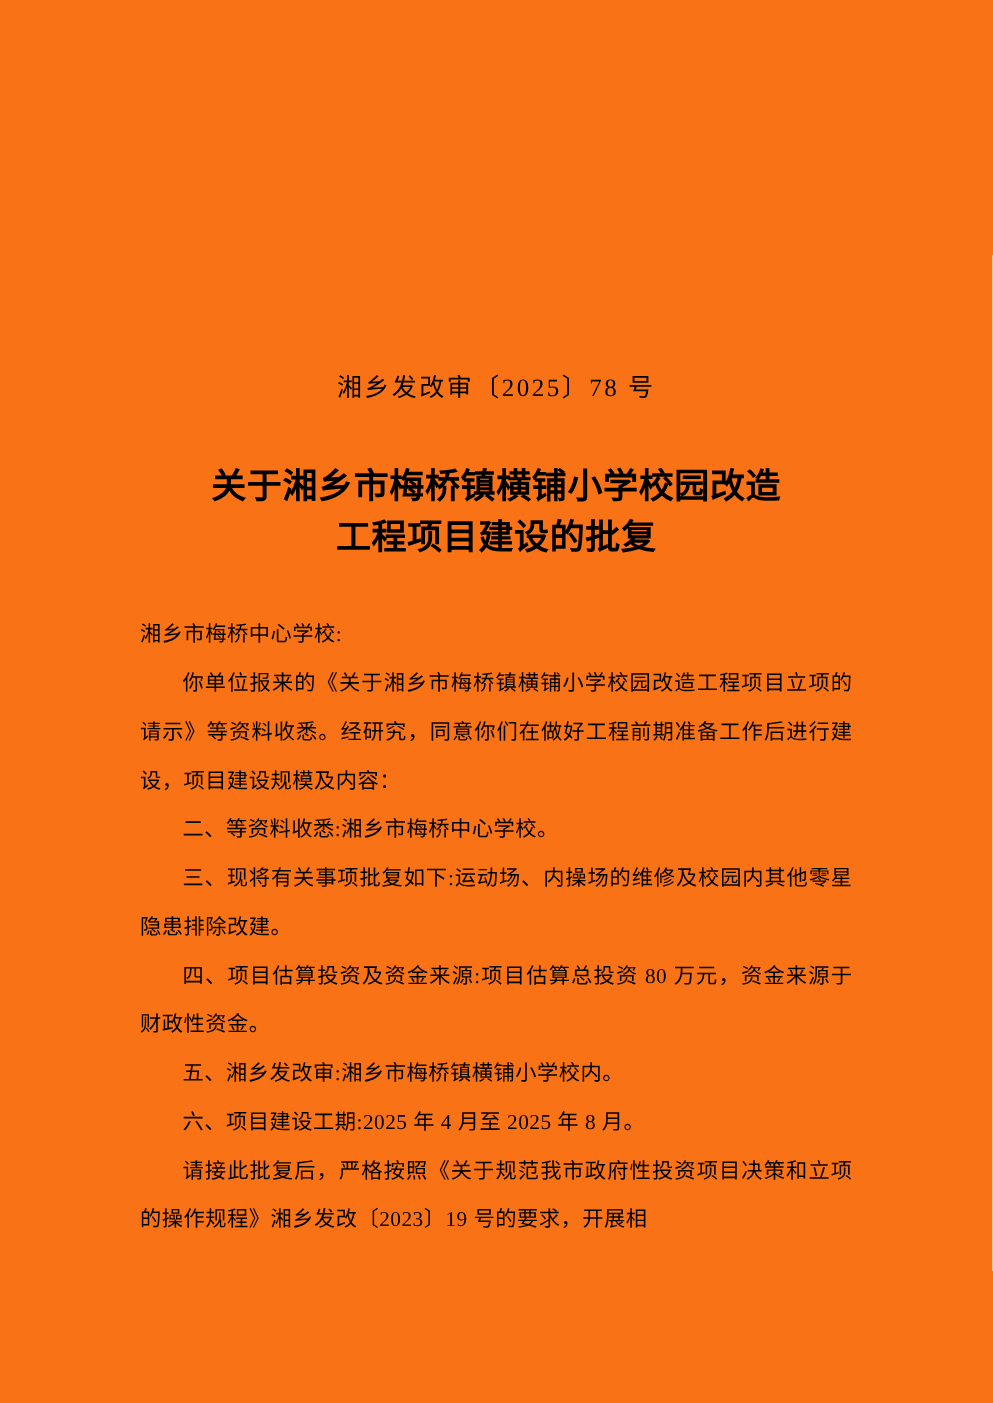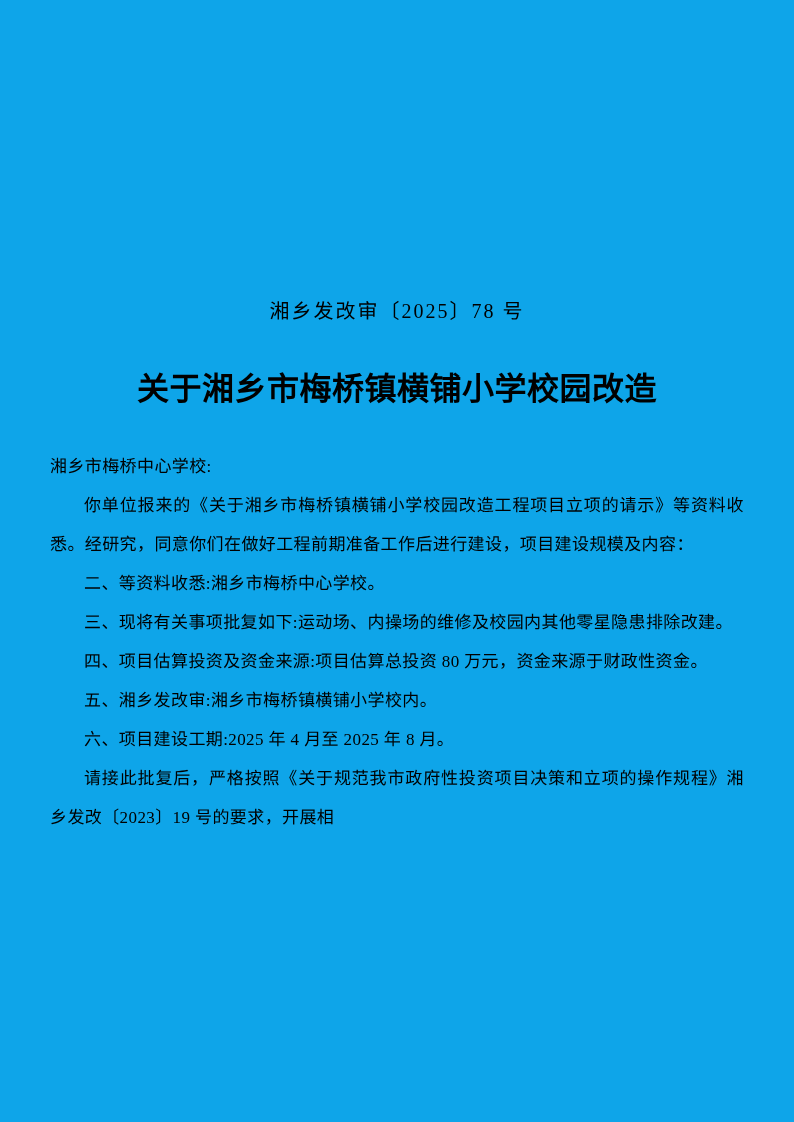--- a/index.html
+++ b/index.html
@@ -5,39 +5,39 @@
   html, body {
     margin: 0;
     padding: 0;
     background: #ffffff;
   }
   .page {
     position: relative;
     width: 794px;
     height: 1122px;
     box-sizing: border-box;
-    padding: 0 50px;
-    background: #0ea5e9;
+    padding: 0 112px;
+    background: #f97316;
     color: #000000;
     font-family: "Liberation Serif", serif;
     overflow: hidden;
   }
   .doc-number {
     margin-top: 297px;
     text-align: center;
     font-size: 20px;
     line-height: 28px;
     letter-spacing: 2px;
     white-space: nowrap;
   }
   .doc-title {
     margin-top: 44px;
     text-align: center;
     font-weight: 700;
-    font-size: 32px;
+    font-size: 28px;
     line-height: 41px;
     letter-spacing: 0.5px;
   }
   .doc-title .title-line {
     display: block;
   }
   .body-text {
     margin-top: 37px;
     font-size: 17px;
     line-height: 39px;
@@ -55,20 +55,21 @@
   }
 </style>
 </head>
 <body>
 
 <div class="page">
   <div class="doc-number">湘乡发改审〔2025〕78 号</div>
 
   <h1 class="doc-title">
     <span class="title-line">关于湘乡市梅桥镇横铺小学校园改造</span>
+    <span class="title-line">工程项目建设的批复</span>
   </h1>
 
   <div class="body-text">
     <p class="salutation">湘乡市梅桥中心学校:</p>
 
     <div class="body-paragraphs">
 
         <p>你单位报来的《关于湘乡市梅桥镇横铺小学校园改造工程项目立项的请示》等资料收悉。经研究，同意你们在做好工程前期准备工作后进行建设，项目建设规模及内容：</p>
 
 

